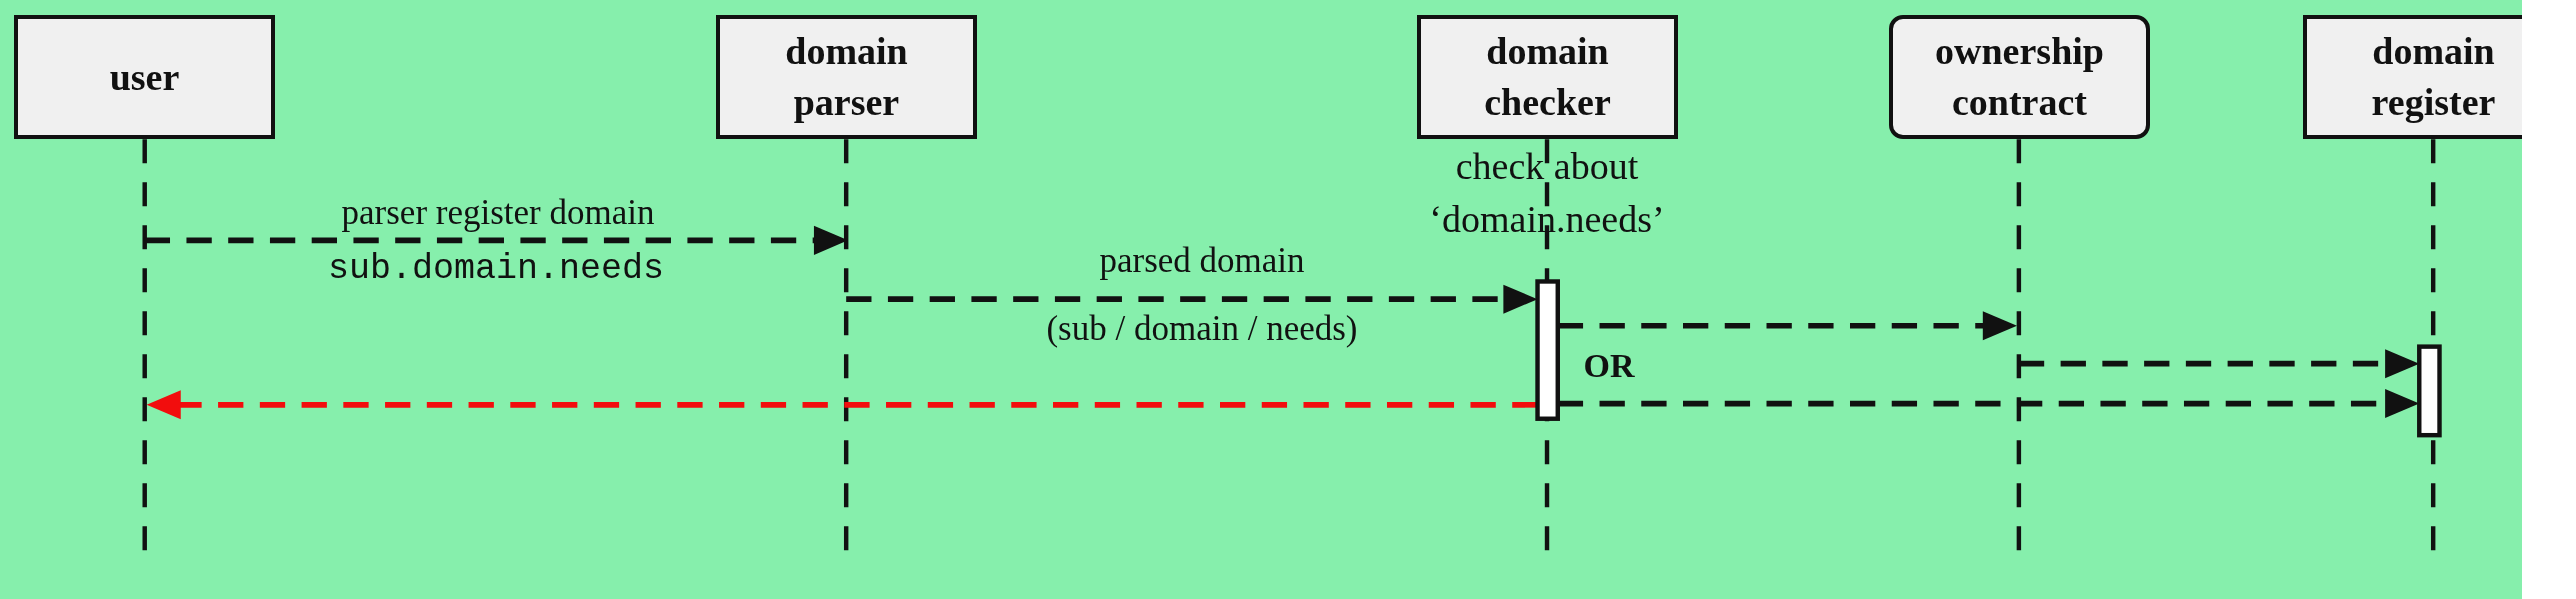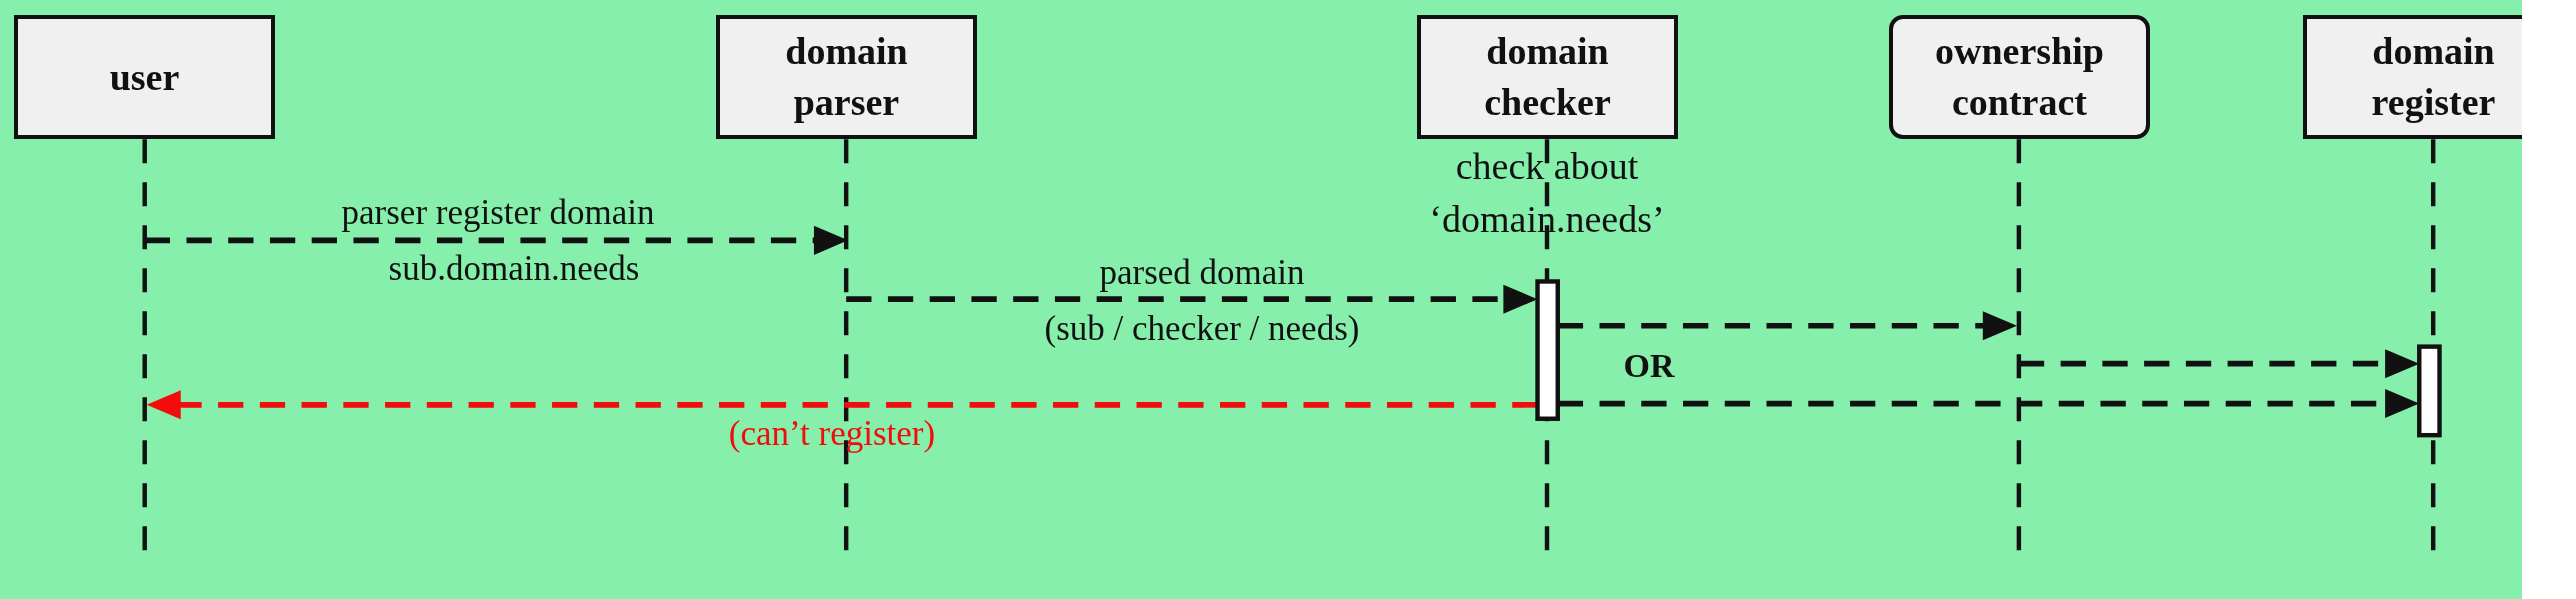--- a/index.html
+++ b/index.html
@@ -22,21 +22,21 @@
   .msg-label{
     position:absolute;transform:translateX(-50%);
     font-size:35px;line-height:42px;white-space:nowrap;text-align:center;
   }
   .note-label{
     position:absolute;transform:translateX(-50%);
     font-size:38px;line-height:53px;text-align:center;white-space:pre-line;
   }
   .or-label{
     position:absolute;transform:translateX(-50%);
-    font-size:34px;font-weight:bold;white-space:nowrap;margin-left:40px;
+    font-size:34px;font-weight:bold;white-space:nowrap;
   }
   .red{color:#f20d0d;}
 </style>
 </head>
 <body>
 
 <div class="canvas">
 
   <svg class="svg-layer" width="2576" height="599" viewBox="0 0 4071 947">
 
@@ -71,23 +71,22 @@
 checker</div>
   <div class="actor" style="left:1889px;border-radius:14px;">ownership
 contract</div>
   <div class="actor" style="left:2303px;">domain
 register</div>
 
   <div class="note-label" style="left:1547px;top:140px;">check about
 ‘domain.needs’</div>
 
   <div class="msg-label" style="left:498px;top:192px;">parser register domain</div>
-  <div class="msg-label" style="left:514px;top:248px;">sub.domain.needs</div>
+  <div class="msg-label" style="left:496px;top:248px;font-family:Liberation Mono, monospace;">sub.domain.needs</div>
 
-  <div class="msg-label" style="left:1202px;top:252px;">parsed domain</div>
-  <div class="msg-label" style="left:1202px;top:308px;">(sub / checker / needs)</div>
+  <div class="msg-label" style="left:1202px;top:240px;">parsed domain</div>
+  <div class="msg-label" style="left:1202px;top:308px;">(sub / domain / needs)</div>
 
-  <div class="msg-label red" style="left:832px;top:413px;">(can’t register)</div>
 
   <div class="or-label" style="left:1609px;top:347px;">OR</div>
 
 </div>
 
 
 </body></html>

